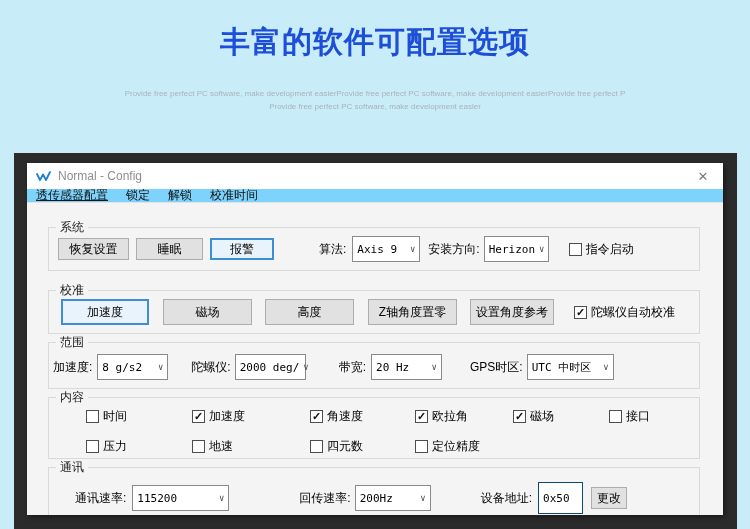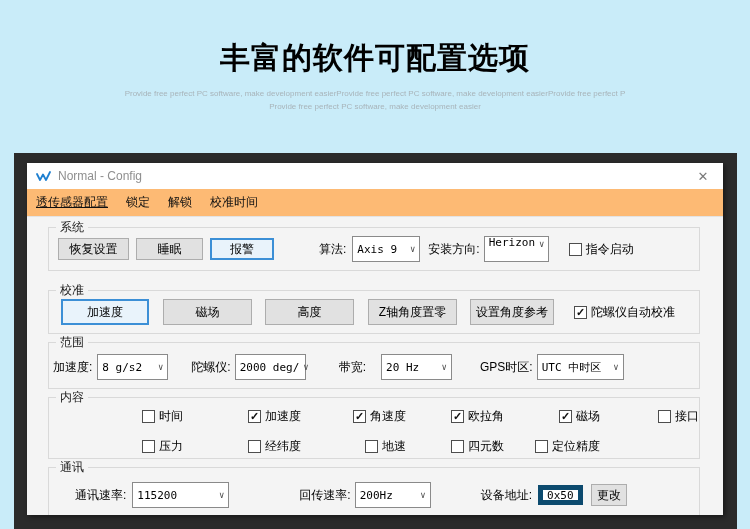--- a/index.html
+++ b/index.html
@@ -5,23 +5,23 @@
   * { box-sizing: border-box; margin: 0; padding: 0; }
   html,body { width:750px; height:529px; }
   body {
     font-family: "Liberation Sans", sans-serif;
     background:#c9ecf9;
     position:relative;
     overflow:hidden;
   }
   
   .hero-title {
-    position:absolute; top:38px; left:0; width:750px;
+    position:absolute; top:22px; left:0; width:750px;
     text-align:center; font-size:30px; font-weight:600;
-    color:#000000; letter-spacing:1px;
+    color:#1d4ed8; letter-spacing:1px;
   }
   .hero-sub { position:absolute; left:0; width:750px; text-align:center;
     font-size:8px; color:#a8b4ba; }
   .hero-sub.l1 { top:89px; }
   .hero-sub.l2 { top:102px; }
 
   
   .frame {
     position:absolute; left:14px; top:153px; width:723px; height:376px;
     background:#2b2b2b;
@@ -35,21 +35,21 @@
     height:26px; background:#ffffff; display:flex; align-items:center;
     padding:0 12px 0 9px;
   }
   .logo-icon { display:inline-flex; margin-right:6px; }
   .title-text { font-size:12px; color:#8f8f8f; }
   .close-btn {
     margin-left:auto; color:#7a7a7a; font-size:13px; cursor:default;
     width:16px; text-align:center;
   }
   .menubar {
-    height:28px; background:#fdba74; display:flex; align-items:center;
+    height:14px; background:#7dd3fc; display:flex; align-items:center;
     font-size:12px; color:#111; border-bottom:1px solid #e3e3e3;
   }
   .menu-item { padding:0 9px; }
   .menu-item.underlined { text-decoration:underline; }
 
   
   .groupbox {
     position:absolute; left:21px; width:652px;
     border:1px solid #d9d9d9; background:transparent;
   }
@@ -77,31 +77,31 @@
   .lbl { font-size:12px; color:#000; white-space:nowrap; }
 
   .combo {
     height:22px; background:#fff; border:1px solid #8a8a8a;
     display:flex; align-items:center; justify-content:space-between;
     font-family:"DejaVu Sans Mono", monospace; font-size:11px; color:#000;
     padding:12px 4px; white-space:nowrap;
   }
   .combo .chev { color:#4d4d4d; font-size:9px; margin-left:4px; }
 
-  .cb-item { display:flex; align-items:center;justify-content:flex-end; }
+  .cb-item { display:flex; align-items:center; }
   .cb {
     width:13px; height:13px; border:1px solid #4d4d4d; background:#fff;
     display:inline-flex; align-items:center; justify-content:center;
     margin-right:4px; font-size:11px; line-height:1; color:#111;
     flex:none;
   }
   .cb.checked::before { content:"✓"; font-weight:bold; }
 
   .txt-input {
-    height:20px; background:#fff; border:5px solid #0c4a6e;
+    height:32px; background:#fff; border:1px solid #0c4a6e;
     font-family:"DejaVu Sans Mono", monospace; font-size:11px;
     padding:0 4px; color:#000;
   }
 
   
   .content-grid {
     display:grid; grid-template-columns:97px 109px 96px 89px 87px auto;
     padding-left:37px; align-items:center;gap:9px;
   }
   .content-grid.r1 { margin-top:10px; }
@@ -141,21 +141,21 @@
         <div class="row" style="margin-top:8px;">
           <div class="btn" style="margin-left:9px;width:71px;">恢复设置</div>
           <div class="btn" style="margin-left:7px;width:67px;">睡眠</div>
           <div class="btn focused" style="margin-left:7px;width:64px;">报警</div>
           <span class="lbl" style="margin-left:45px;">算法:</span>
           <div class="combo" style="margin-left:6px;width:68px;">
             <span>Axis 9</span>
             <span class="chev">∨</span>
           </div>
           <span class="lbl" style="margin-left:8px;">安装方向:</span>
-          <div class="combo" style="margin-left:4px;width:65px;align-items:flex-end;">
+          <div class="combo" style="margin-left:4px;width:65px;">
             <span>Herizon</span>
             <span class="chev">∨</span>
           </div>
           <span class="cb-item" style="margin-left:20px;">
             <span class="cb"></span>
             <span class="lbl">指令启动</span>
           </span>
         </div>
       </div>
 
@@ -181,21 +181,21 @@
           <div class="combo" style="margin-left:5px;width:71px;">
             <span>8  g/s2</span>
             <span class="chev">∨</span>
           </div>
           <span class="lbl" style="margin-left:23px;">陀螺仪:</span>
           <div class="combo" style="margin-left:4px;width:71px;">
             <span>2000 deg/</span>
             <span class="chev">∨</span>
           </div>
           <span class="lbl" style="margin-left:33px;">带宽:</span>
-          <div class="combo" style="margin-left:15px;width:71px;">
+          <div class="combo" style="margin-left:5px;width:71px;">
             <span>20  Hz</span>
             <span class="chev">∨</span>
           </div>
           <span class="lbl" style="margin-left:28px;">GPS时区:</span>
           <div class="combo" style="margin-left:4px;width:87px;">
             <span>UTC 中时区</span>
             <span class="chev">∨</span>
           </div>
         </div>
       </div>
@@ -225,24 +225,20 @@
           </span>
           <span class="cb-item">
             <span class="cb"></span>
             <span class="lbl">接口</span>
           </span>
         </div>
         <div class="content-grid r2">
           <span class="cb-item">
             <span class="cb"></span>
             <span class="lbl">压力</span>
-          </span>
-          <span class="cb-item">
-            <span class="cb"></span>
-            <span class="lbl">经纬度</span>
           </span>
           <span class="cb-item">
             <span class="cb"></span>
             <span class="lbl">地速</span>
           </span>
           <span class="cb-item">
             <span class="cb"></span>
             <span class="lbl">四元数</span>
           </span>
           <span class="cb-item">

